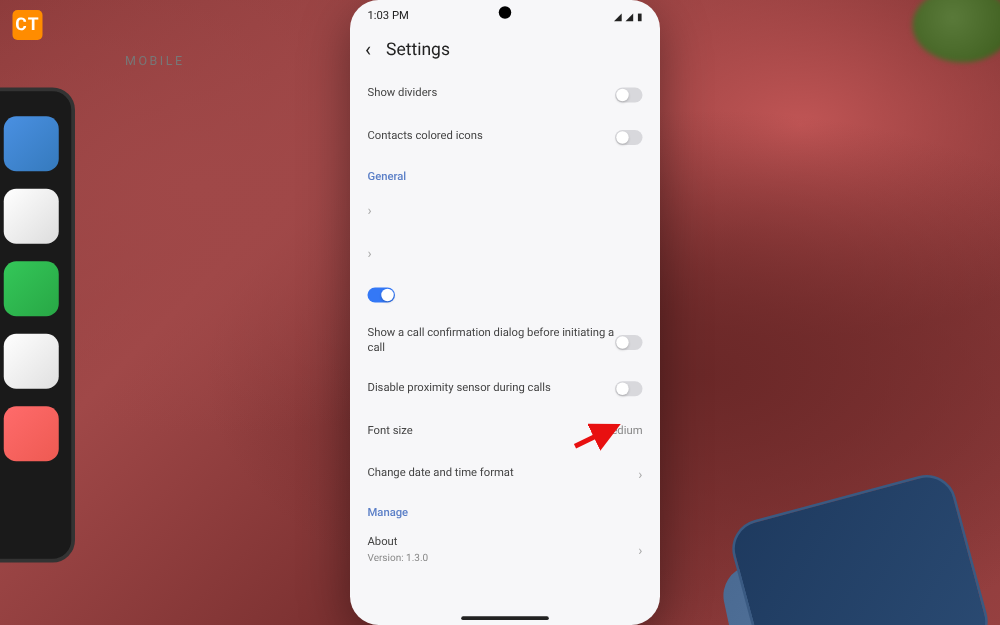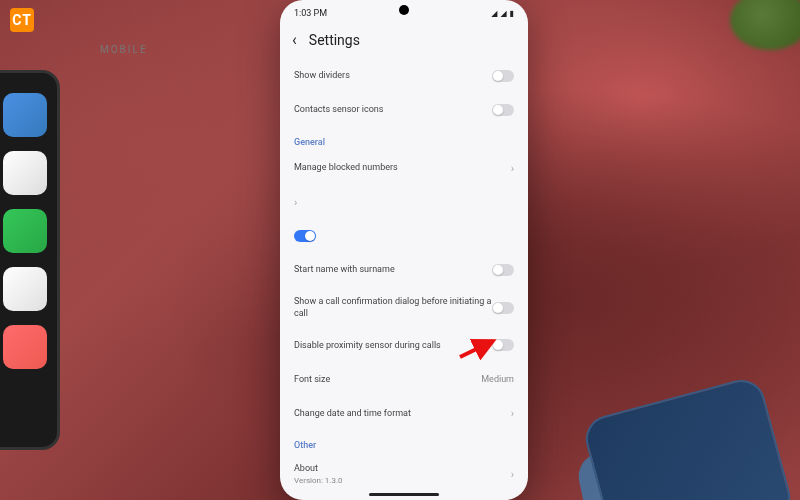--- a/index.html
+++ b/index.html
@@ -289,43 +289,38 @@
     </div>
 
     <div class="content">
 
       <div class="row">
         <span class="row-label">Show dividers</span>
         <div class="toggle"></div>
       </div>
 
       <div class="row">
-        <span class="row-label">Contacts sensor icons</span>
+        <span class="row-label">Contacts colored icons</span>
         <div class="toggle"></div>
       </div>
 
       <div class="section-header">General</div>
 
       <div class="row">
-        <span class="row-label">Manage blocked numbers</span>
         <span class="chevron">›</span>
       </div>
 
       <div class="row">
         <span class="chevron">›</span>
       </div>
 
       <div class="row">
         <div class="toggle on"></div>
       </div>
 
-      <div class="row">
-        <span class="row-label">Start name with surname</span>
-        <div class="toggle"></div>
-      </div>
 
       <div class="row">
         <span class="row-label">Show a call confirmation dialog before initiating a call</span>
         <div class="toggle"></div>
       </div>
 
       <div class="row">
         <span class="row-label">Disable proximity sensor during calls</span>
         <div class="toggle"></div>
       </div>
@@ -333,21 +328,21 @@
       <div class="row">
         <span class="row-label">Font size</span>
         <span class="value-text">Medium</span>
       </div>
 
       <div class="row">
         <span class="row-label">Change date and time format</span>
         <span class="chevron">›</span>
       </div>
 
-      <div class="section-header">Other</div>
+      <div class="section-header">Manage</div>
 
       <div class="row">
         <div class="row-label">
           <div>About</div>
           <div class="row-sub">Version: 1.3.0</div>
         </div>
         <span class="chevron">›</span>
       </div>
 
     </div>

